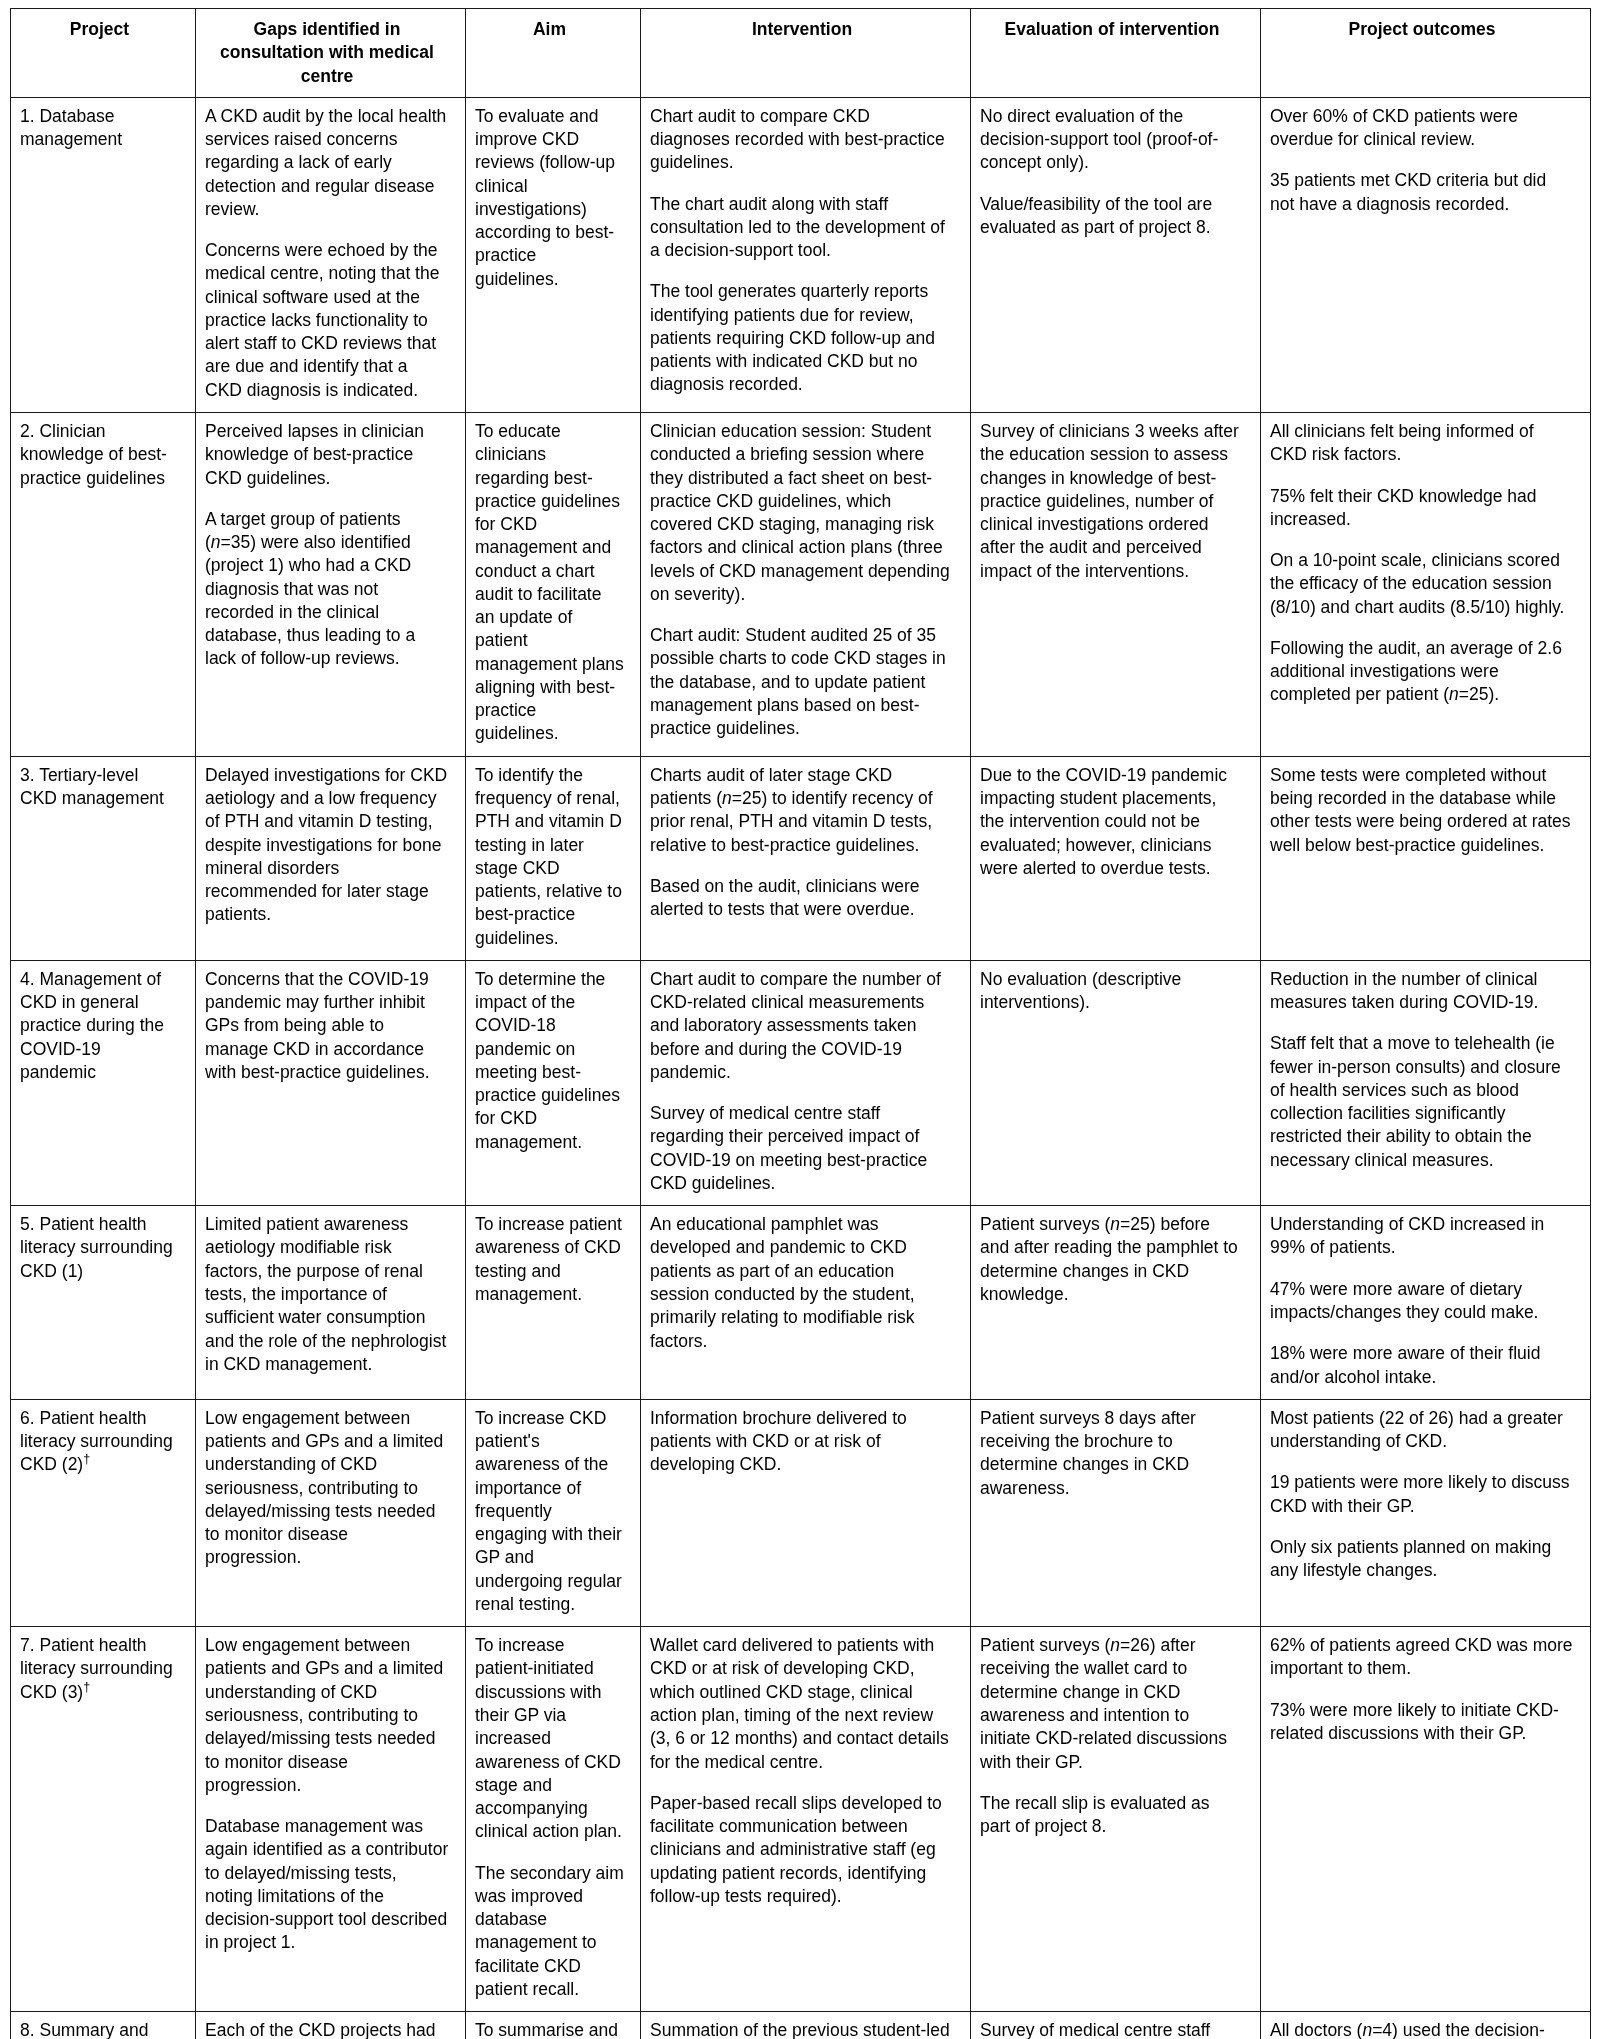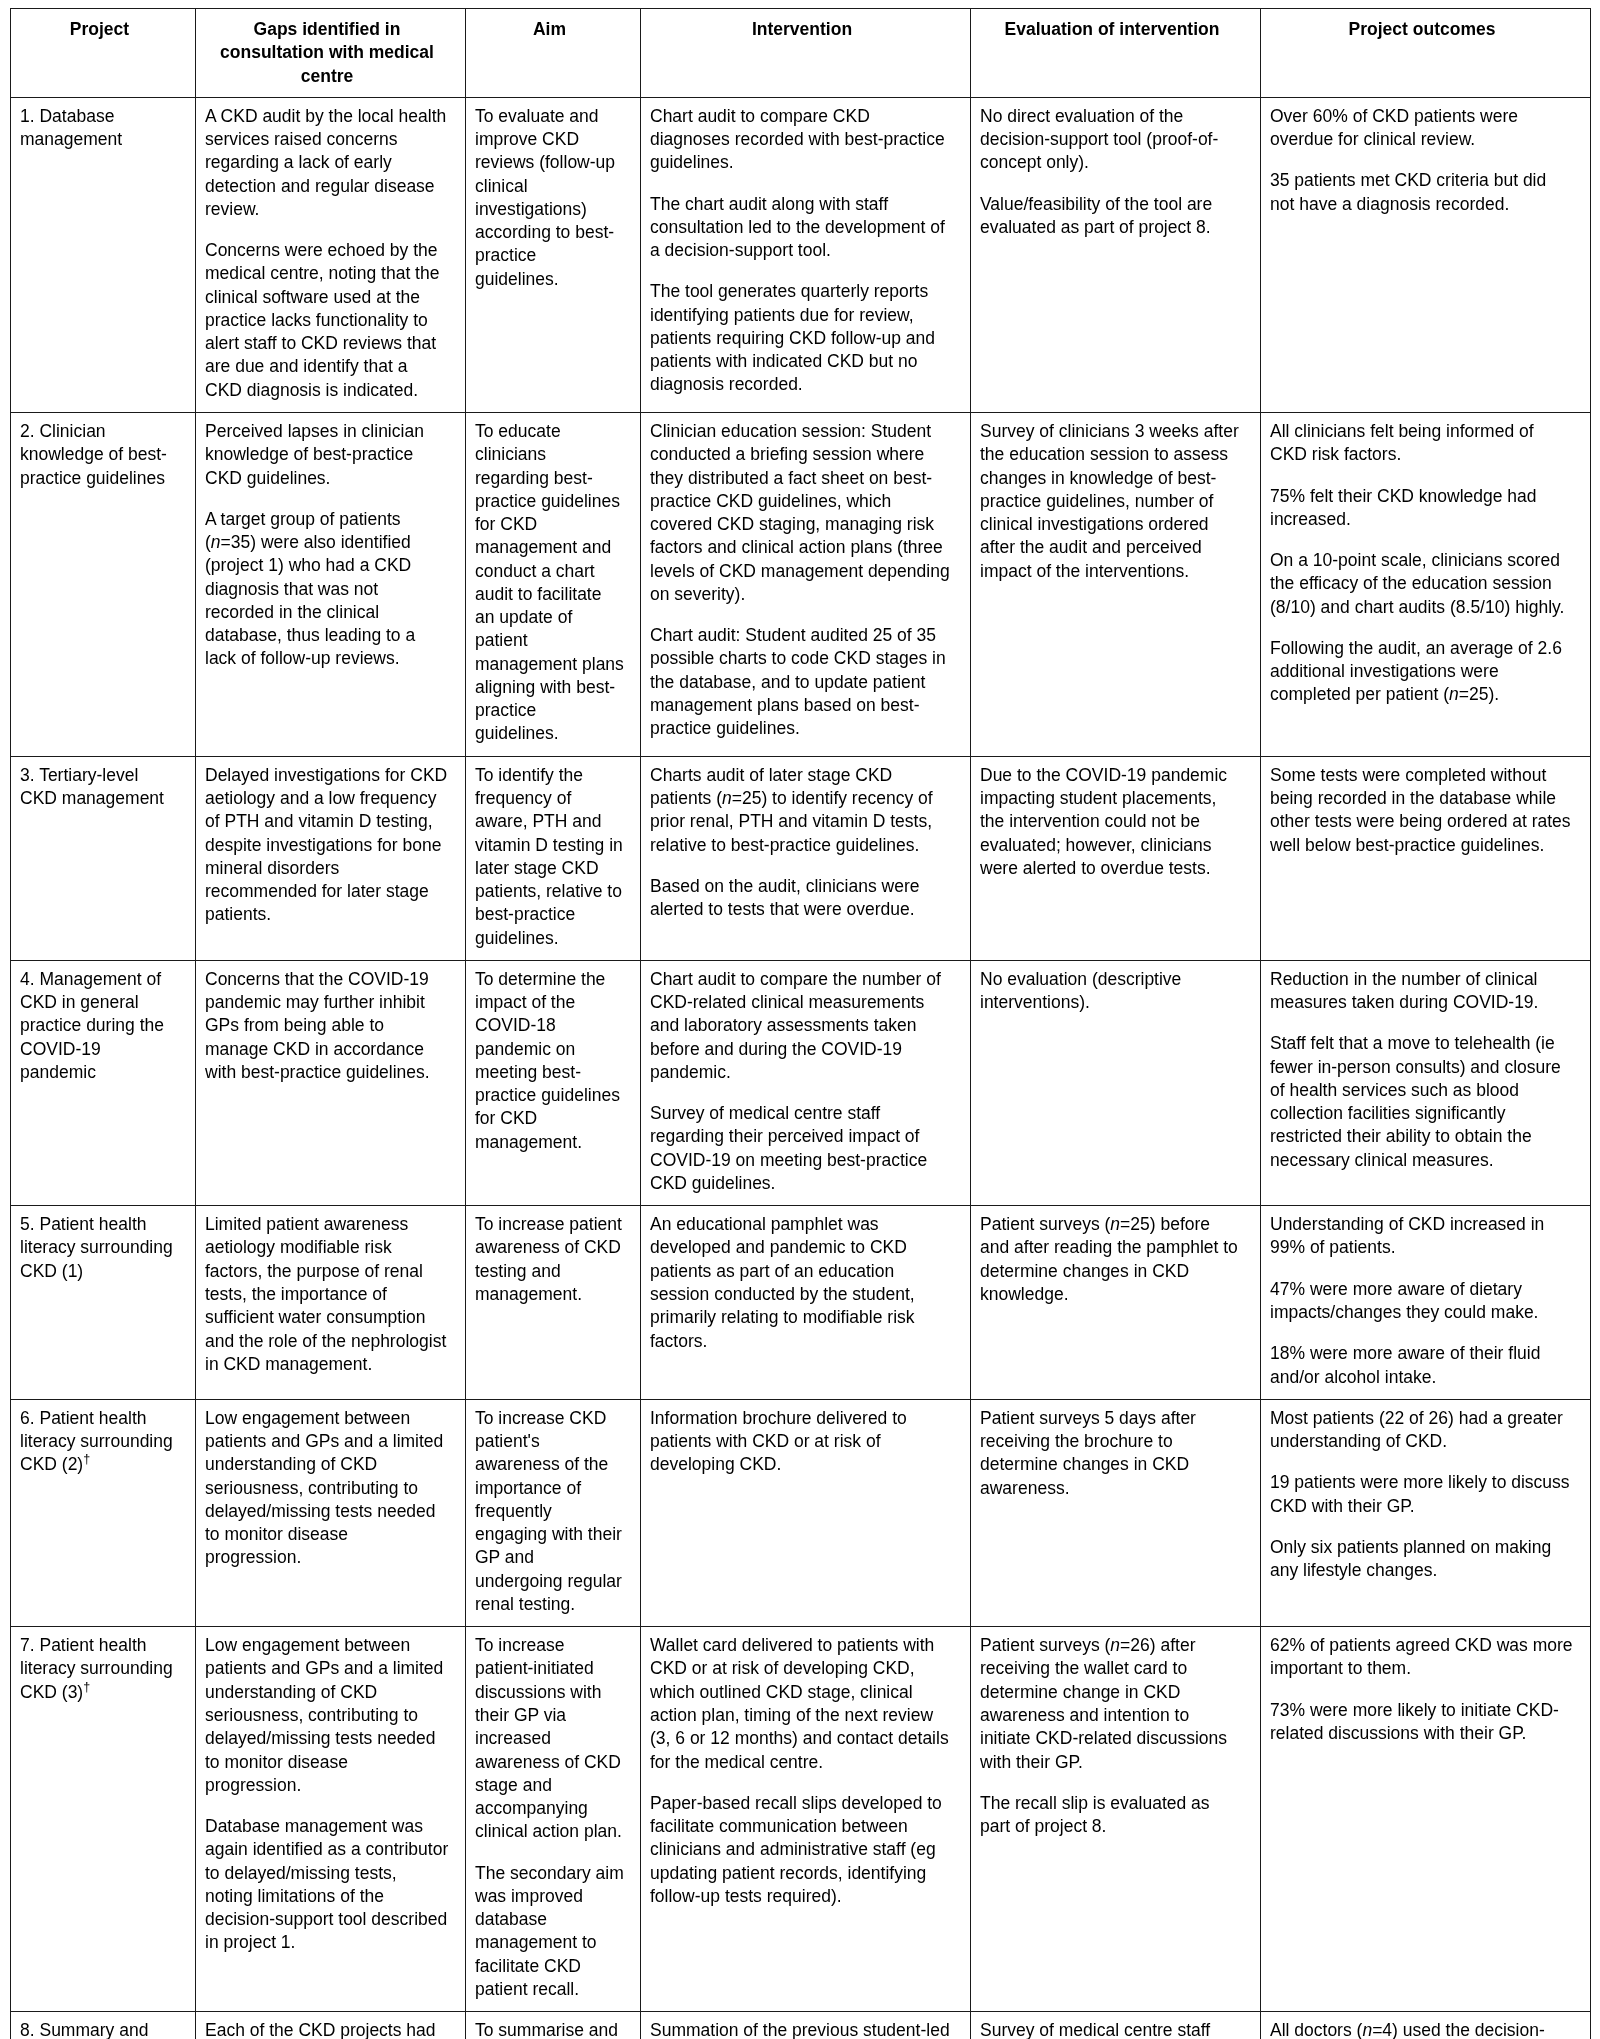--- a/index.html
+++ b/index.html
@@ -163,21 +163,21 @@
               <p>3. Tertiary-level CKD management</p>
             </div>
           </td>
           <td>
             <div class="cell-body">
               <p>Delayed investigations for CKD aetiology and a low frequency of PTH and vitamin D testing, despite investigations for bone mineral disorders recommended for later stage patients.</p>
             </div>
           </td>
           <td>
             <div class="cell-body">
-              <p>To identify the frequency of aware, PTH and vitamin D testing in later stage CKD patients, relative to best-practice guidelines.</p>
+              <p>To identify the frequency of renal, PTH and vitamin D testing in later stage CKD patients, relative to best-practice guidelines.</p>
             </div>
           </td>
           <td>
             <div class="cell-body">
               <p>Charts audit of later stage CKD patients (<em>n</em>=25) to identify recency of prior renal, PTH and vitamin D tests, relative to best-practice guidelines.</p>
               <p>Based on the audit, clinicians were alerted to tests that were overdue.</p>
             </div>
           </td>
           <td>
             <div class="cell-body">
@@ -274,21 +274,21 @@
               <p>To increase CKD patient's awareness of the importance of frequently engaging with their GP and undergoing regular renal testing.</p>
             </div>
           </td>
           <td>
             <div class="cell-body">
               <p>Information brochure delivered to patients with CKD or at risk of developing CKD.</p>
             </div>
           </td>
           <td>
             <div class="cell-body">
-              <p>Patient surveys 5 days after receiving the brochure to determine changes in CKD awareness.</p>
+              <p>Patient surveys 8 days after receiving the brochure to determine changes in CKD awareness.</p>
             </div>
           </td>
           <td>
             <div class="cell-body">
               <p>Most patients (22 of 26) had a greater understanding of CKD.</p>
               <p>19 patients were more likely to discuss CKD with their GP.</p>
               <p>Only six patients planned on making any lifestyle changes.</p>
             </div>
           </td>
         </tr>

